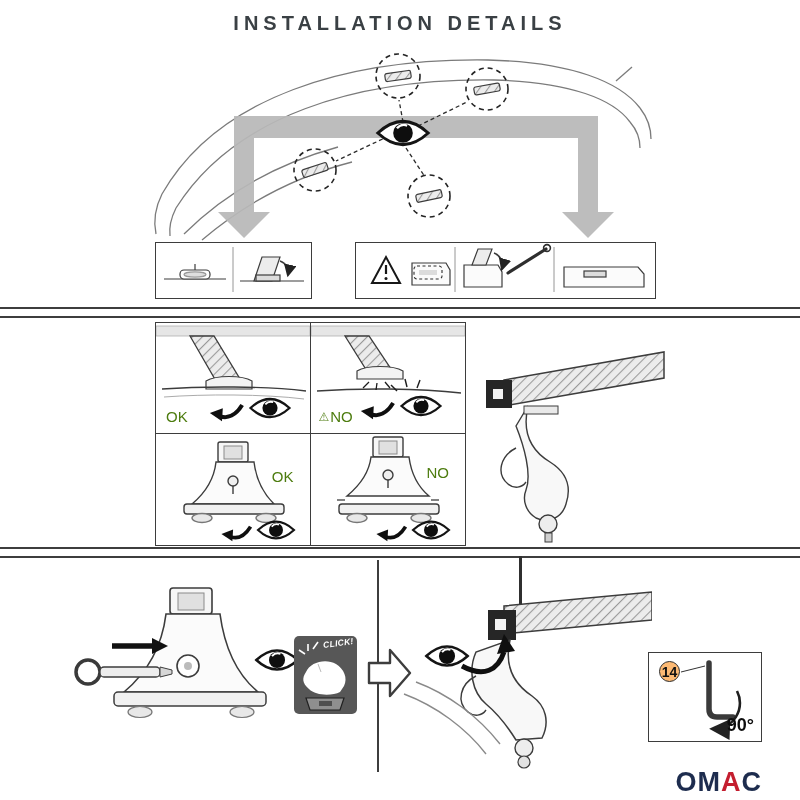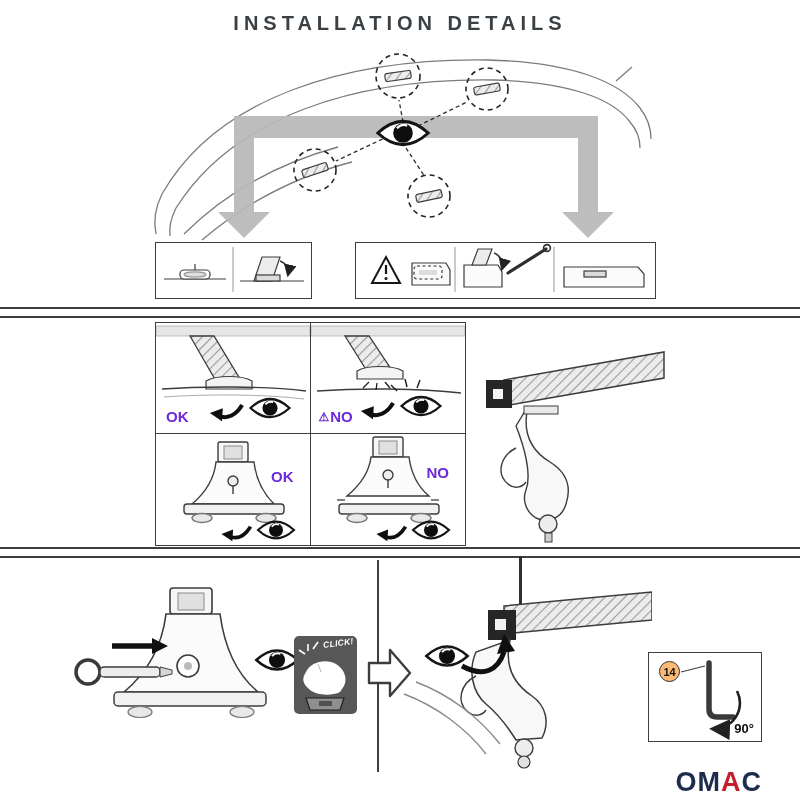--- a/index.html
+++ b/index.html
@@ -7,28 +7,28 @@
   body{position:relative;background:#fff;font-family:"Liberation Sans",sans-serif;color:#222;overflow:hidden}
   .abs{position:absolute}
   svg{display:block}
   .title{position:absolute;top:12px;left:0;width:800px;text-align:center;font-size:20px;font-weight:600;letter-spacing:5px;color:#3a4044}
   .rule{position:absolute;left:0;width:800px;height:2px;background:#3d3d3d}
   .box{position:absolute;border:1.5px solid #3d3d3d;background:#fff}
   .grid{position:absolute;left:155px;top:322px;width:311px;height:224px;border:1.5px solid #3d3d3d;display:grid;grid-template-columns:1fr 1fr;grid-template-rows:1fr 1fr;background:#fff}
   .cell{position:relative;overflow:hidden}
   .cell.br{border-right:1.4px solid #3d3d3d}
   .cell.bb{border-bottom:1.4px solid #3d3d3d}
-  .lab{position:absolute;font-weight:700;font-size:15px;color:#6d28d9;display:flex;align-items:center;gap:1px}
+  .lab{position:absolute;font-weight:400;font-size:15px;color:#4d7c0f;display:flex;align-items:center;gap:1px}
   .lab .warn{font-size:12px;line-height:1}
   .vrule{position:absolute;background:#3d3d3d}
   .inset{position:absolute;left:294px;top:636px;width:63px;height:78px;background:#575757;border-radius:5px}
   .click{position:absolute;top:2px;right:3px;color:#fff;font-size:8.5px;font-weight:700;font-style:italic;transform:rotate(-8deg);letter-spacing:.3px}
   .tooling{position:absolute;left:648px;top:652px;width:114px;height:90px;border:1.4px solid #3d3d3d;background:#fff}
-  .circle14{position:absolute;left:10px;top:8px;width:21px;height:21px;border:1.5px solid #2d2d2d;border-radius:50%;display:flex;align-items:center;justify-content:center;font-size:11px;font-weight:700;color:#111;background:#fdba74}
-  .angle{position:absolute;right:7px;bottom:5px;font-weight:800;font-size:13px;color:#0d0d0d}
+  .circle14{position:absolute;left:10px;top:8px;width:21px;height:21px;border:1.5px solid #2d2d2d;border-radius:50%;display:flex;align-items:center;justify-content:center;font-size:14px;font-weight:700;color:#111;background:#fdba74}
+  .angle{position:absolute;right:7px;bottom:5px;font-weight:800;font-size:18px;color:#0d0d0d}
   .logo{position:absolute;right:38px;top:767px;display:flex;font-size:27px;font-weight:800;letter-spacing:1px}
   .c-navy{color:#1d2c4e}
   .c-red{color:#c41e2f}
 </style>
 </head>
 <body>
 
 <div class="page" style="position:absolute;inset:0">
 
   <svg width="0" height="0" style="position:absolute" aria-hidden="true">

